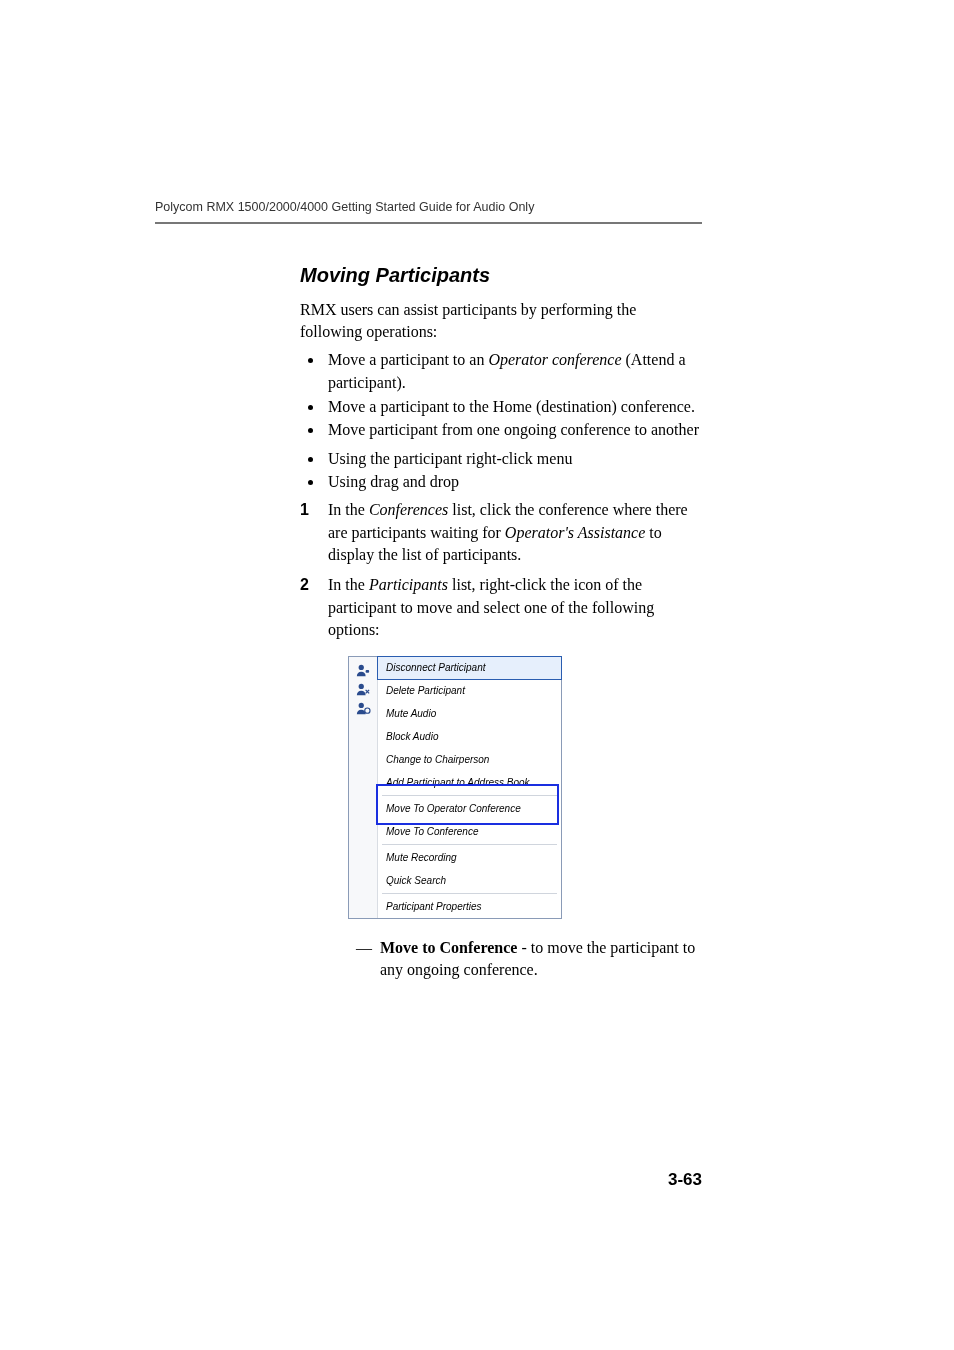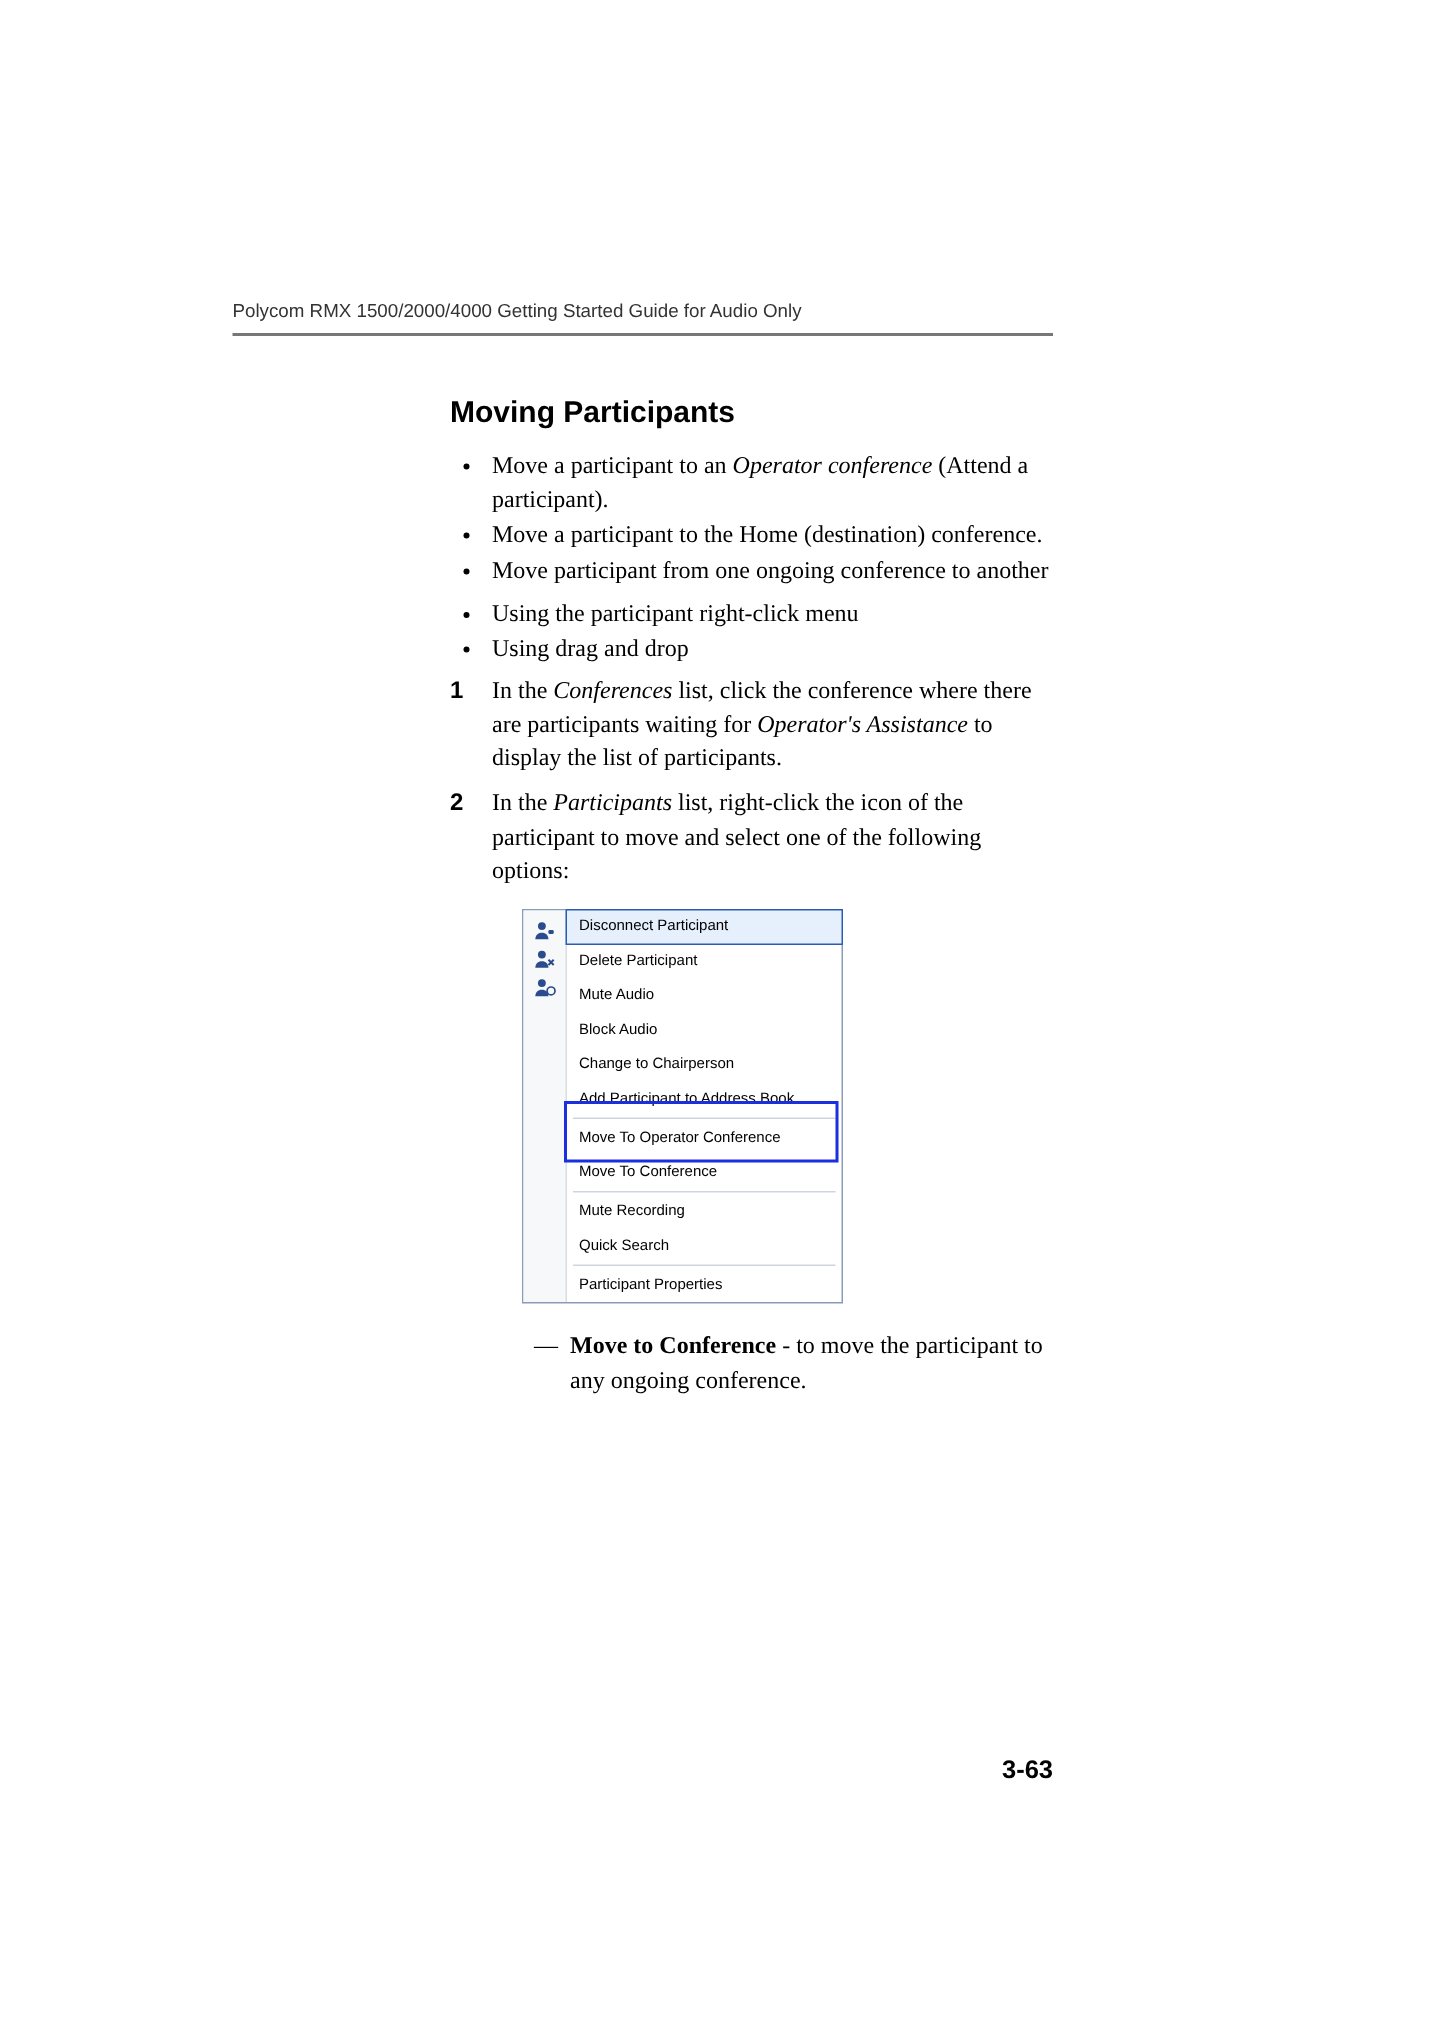--- a/index.html
+++ b/index.html
@@ -28,20 +28,21 @@
     margin: 0 0 40px 0;
   }
   .content {
     margin-left: 145px;
   }
   h2.section-title {
     font-family: "Trebuchet MS", Arial, sans-serif;
     font-weight: 700;
     font-size: 20px;
     margin: 0 0 12px 0;
+    font-style: italic;
   }
   .body-para {
     font-size: 16px;
     margin: 0 0 6px 0;
     line-height: 1.35;
   }
   ul.bullets {
     margin: 0 0 6px 0;
     padding-left: 24px;
   }
@@ -163,20 +164,21 @@
 
 <div class="page">
 
   <div class="running-header">Polycom RMX 1500/2000/4000 Getting Started Guide for Audio Only</div>
   <hr class="header-rule">
 
   <div class="content">
 
     <h2 class="section-title">Moving Participants</h2>
 
+    <p class="body-para">RMX users can assist participants by performing the following operations:</p>
 
     <ul class="bullets">
       <li><span>Move a participant to an </span><span class="italic">Operator conference</span><span> (Attend a participant).</span></li>
       <li><span>Move a participant to the Home (destination) conference.</span></li>
       <li><span>Move participant from one ongoing conference to another</span></li>
     </ul>
 
 
     <ul class="bullets">
       <li>Using the participant right-click menu</li>
@@ -184,21 +186,21 @@
     </ul>
 
 
     <ol class="steps">
       <li>
         <span>In the </span><span class="italic">Conferences</span><span> list, click the conference where there are participants waiting for </span><span class="italic">Operator's Assistance</span><span> to display the list of participants.</span>
       </li>
       <li>
         <span>In the </span><span class="italic">Participants</span><span> list, right-click the icon of the participant to move and select one of the following options:</span>
 
-        <div style="position:relative;">
+        <div style="position:relative;font-style:italic;">
           <div class="menu-wrap">
             <div class="menu-gutter">
               <svg class="gutter-icon" viewBox="0 0 16 16">
                   <circle cx="6" cy="5" r="3"></circle>
                   <path d="M1 15c0-3 2-5 5-5s5 2 5 5z"></path>
                   <rect x="11" y="8" width="4" height="3" rx="1"></rect>
                 </svg>
               <svg class="gutter-icon" viewBox="0 0 16 16">
                   <circle cx="6" cy="5" r="3"></circle>
                   <path d="M1 15c0-3 2-5 5-5s5 2 5 5z"></path>

